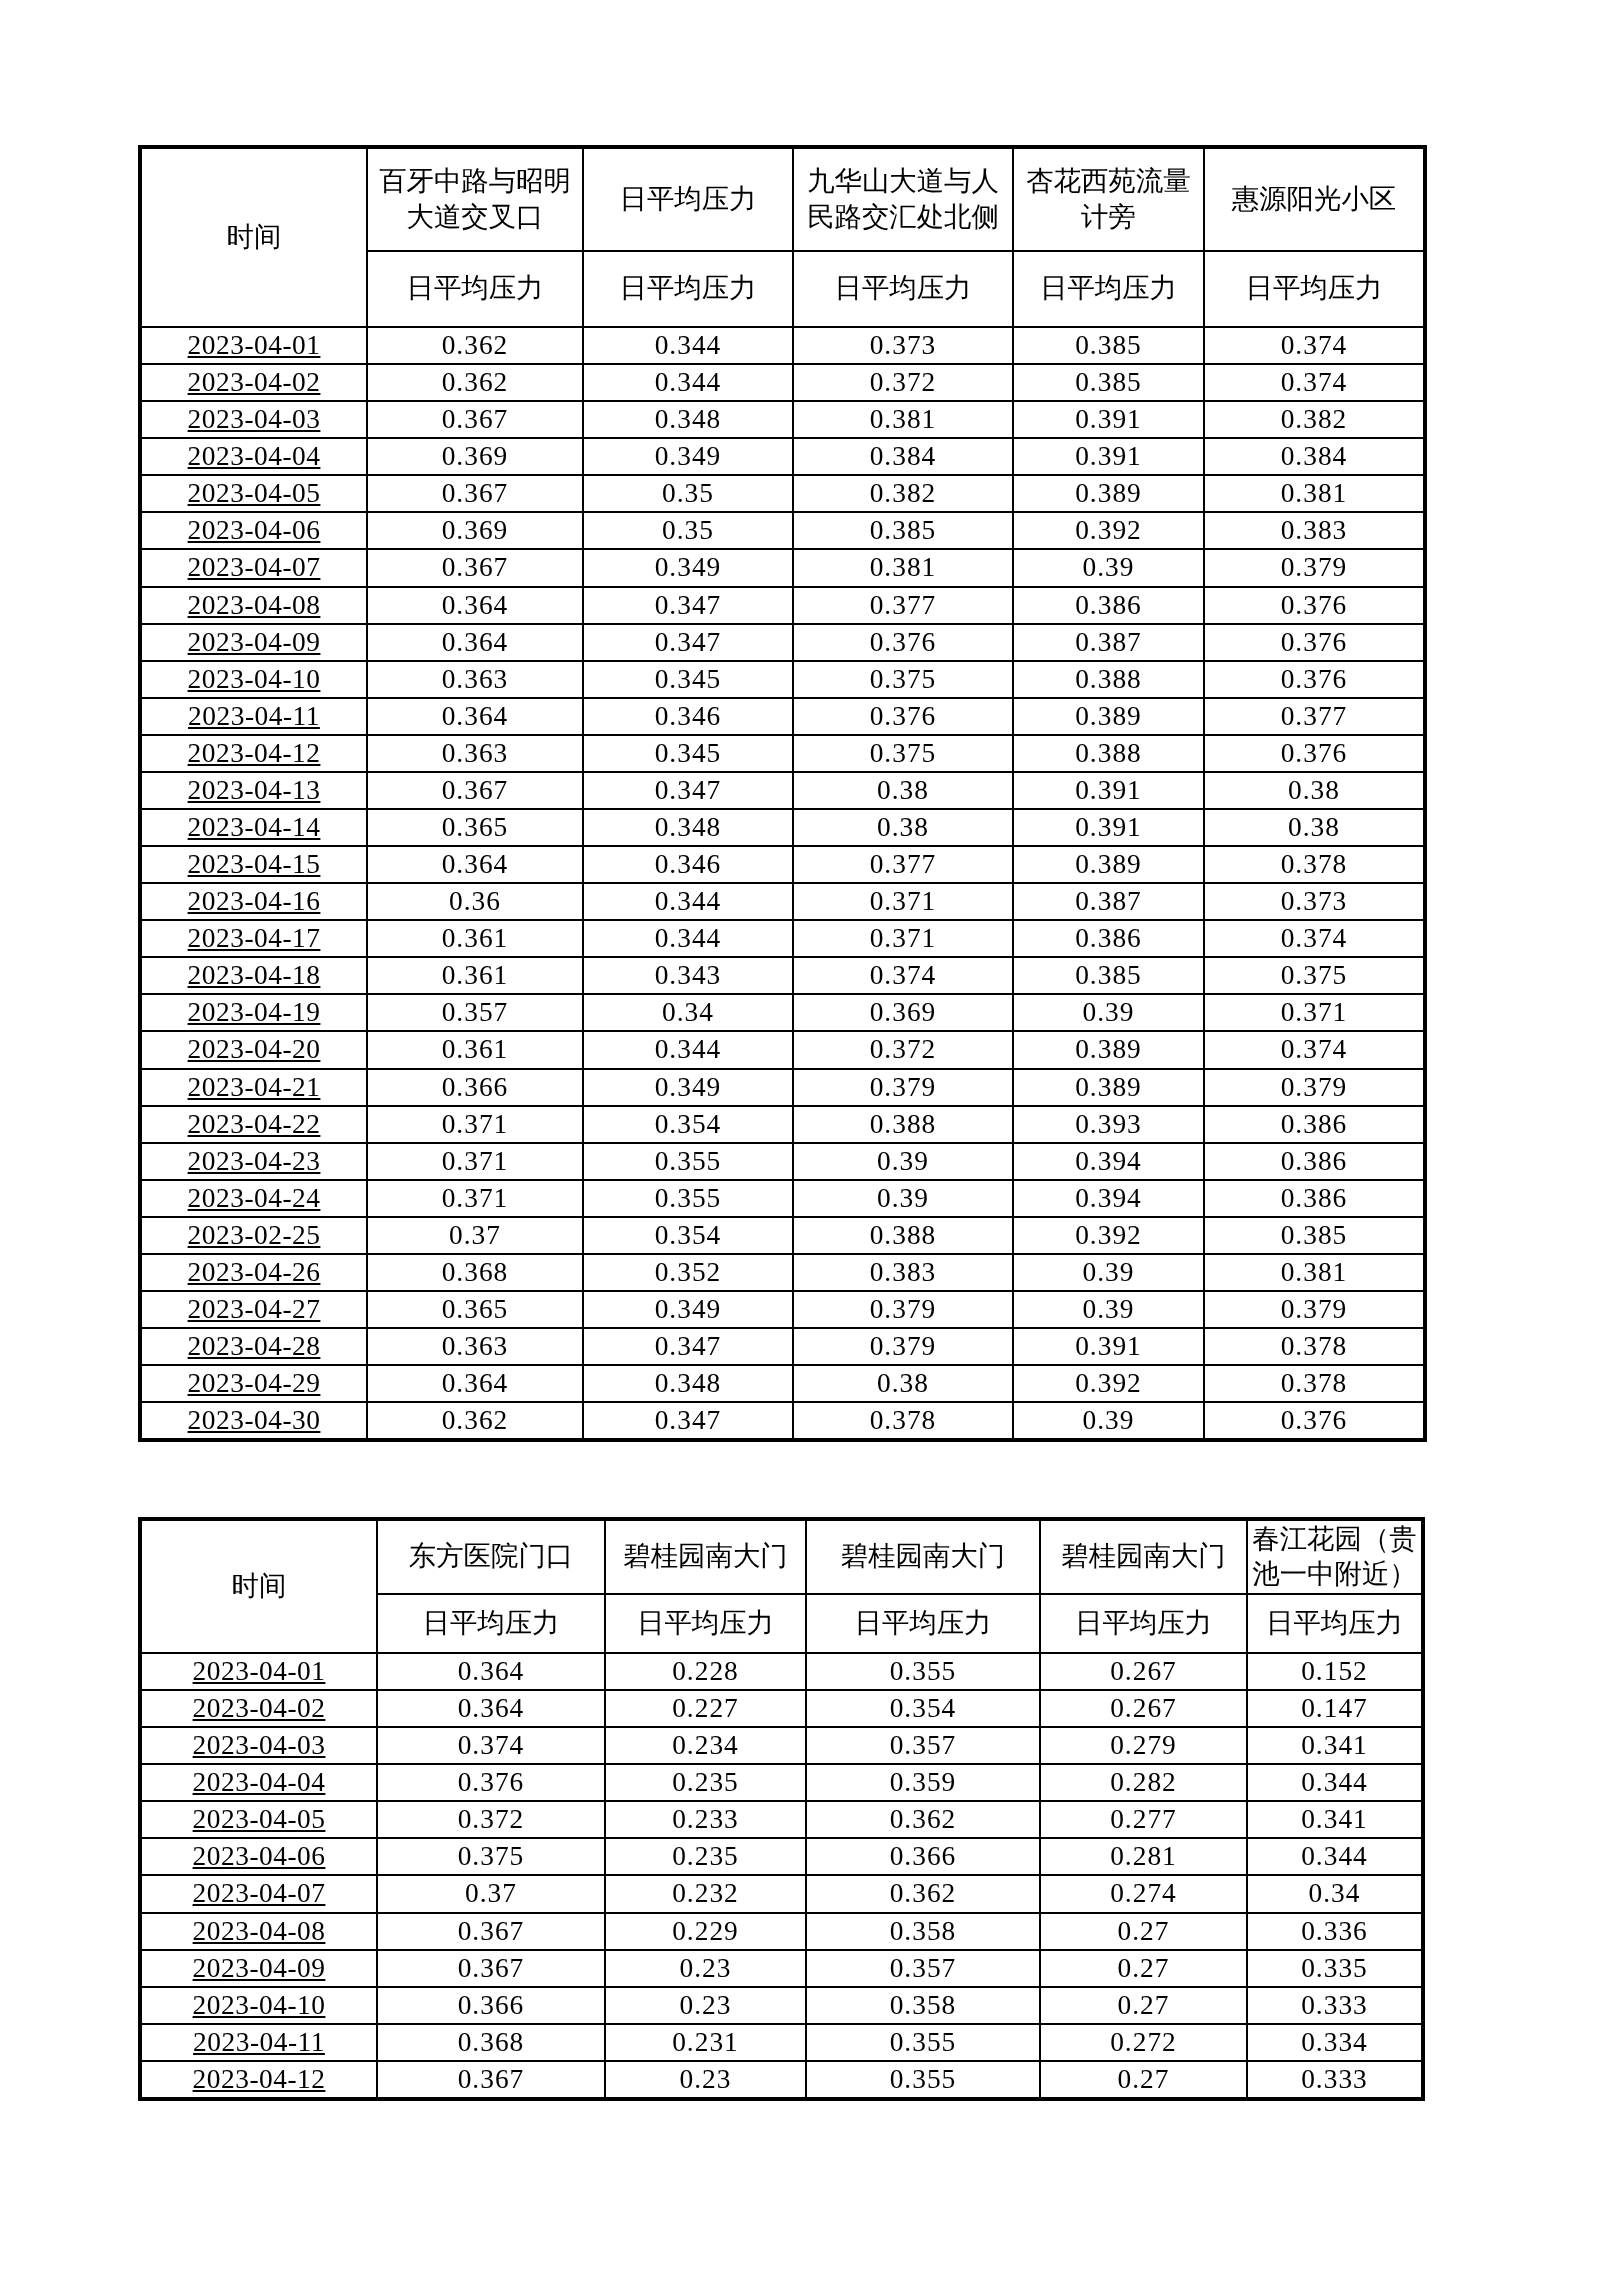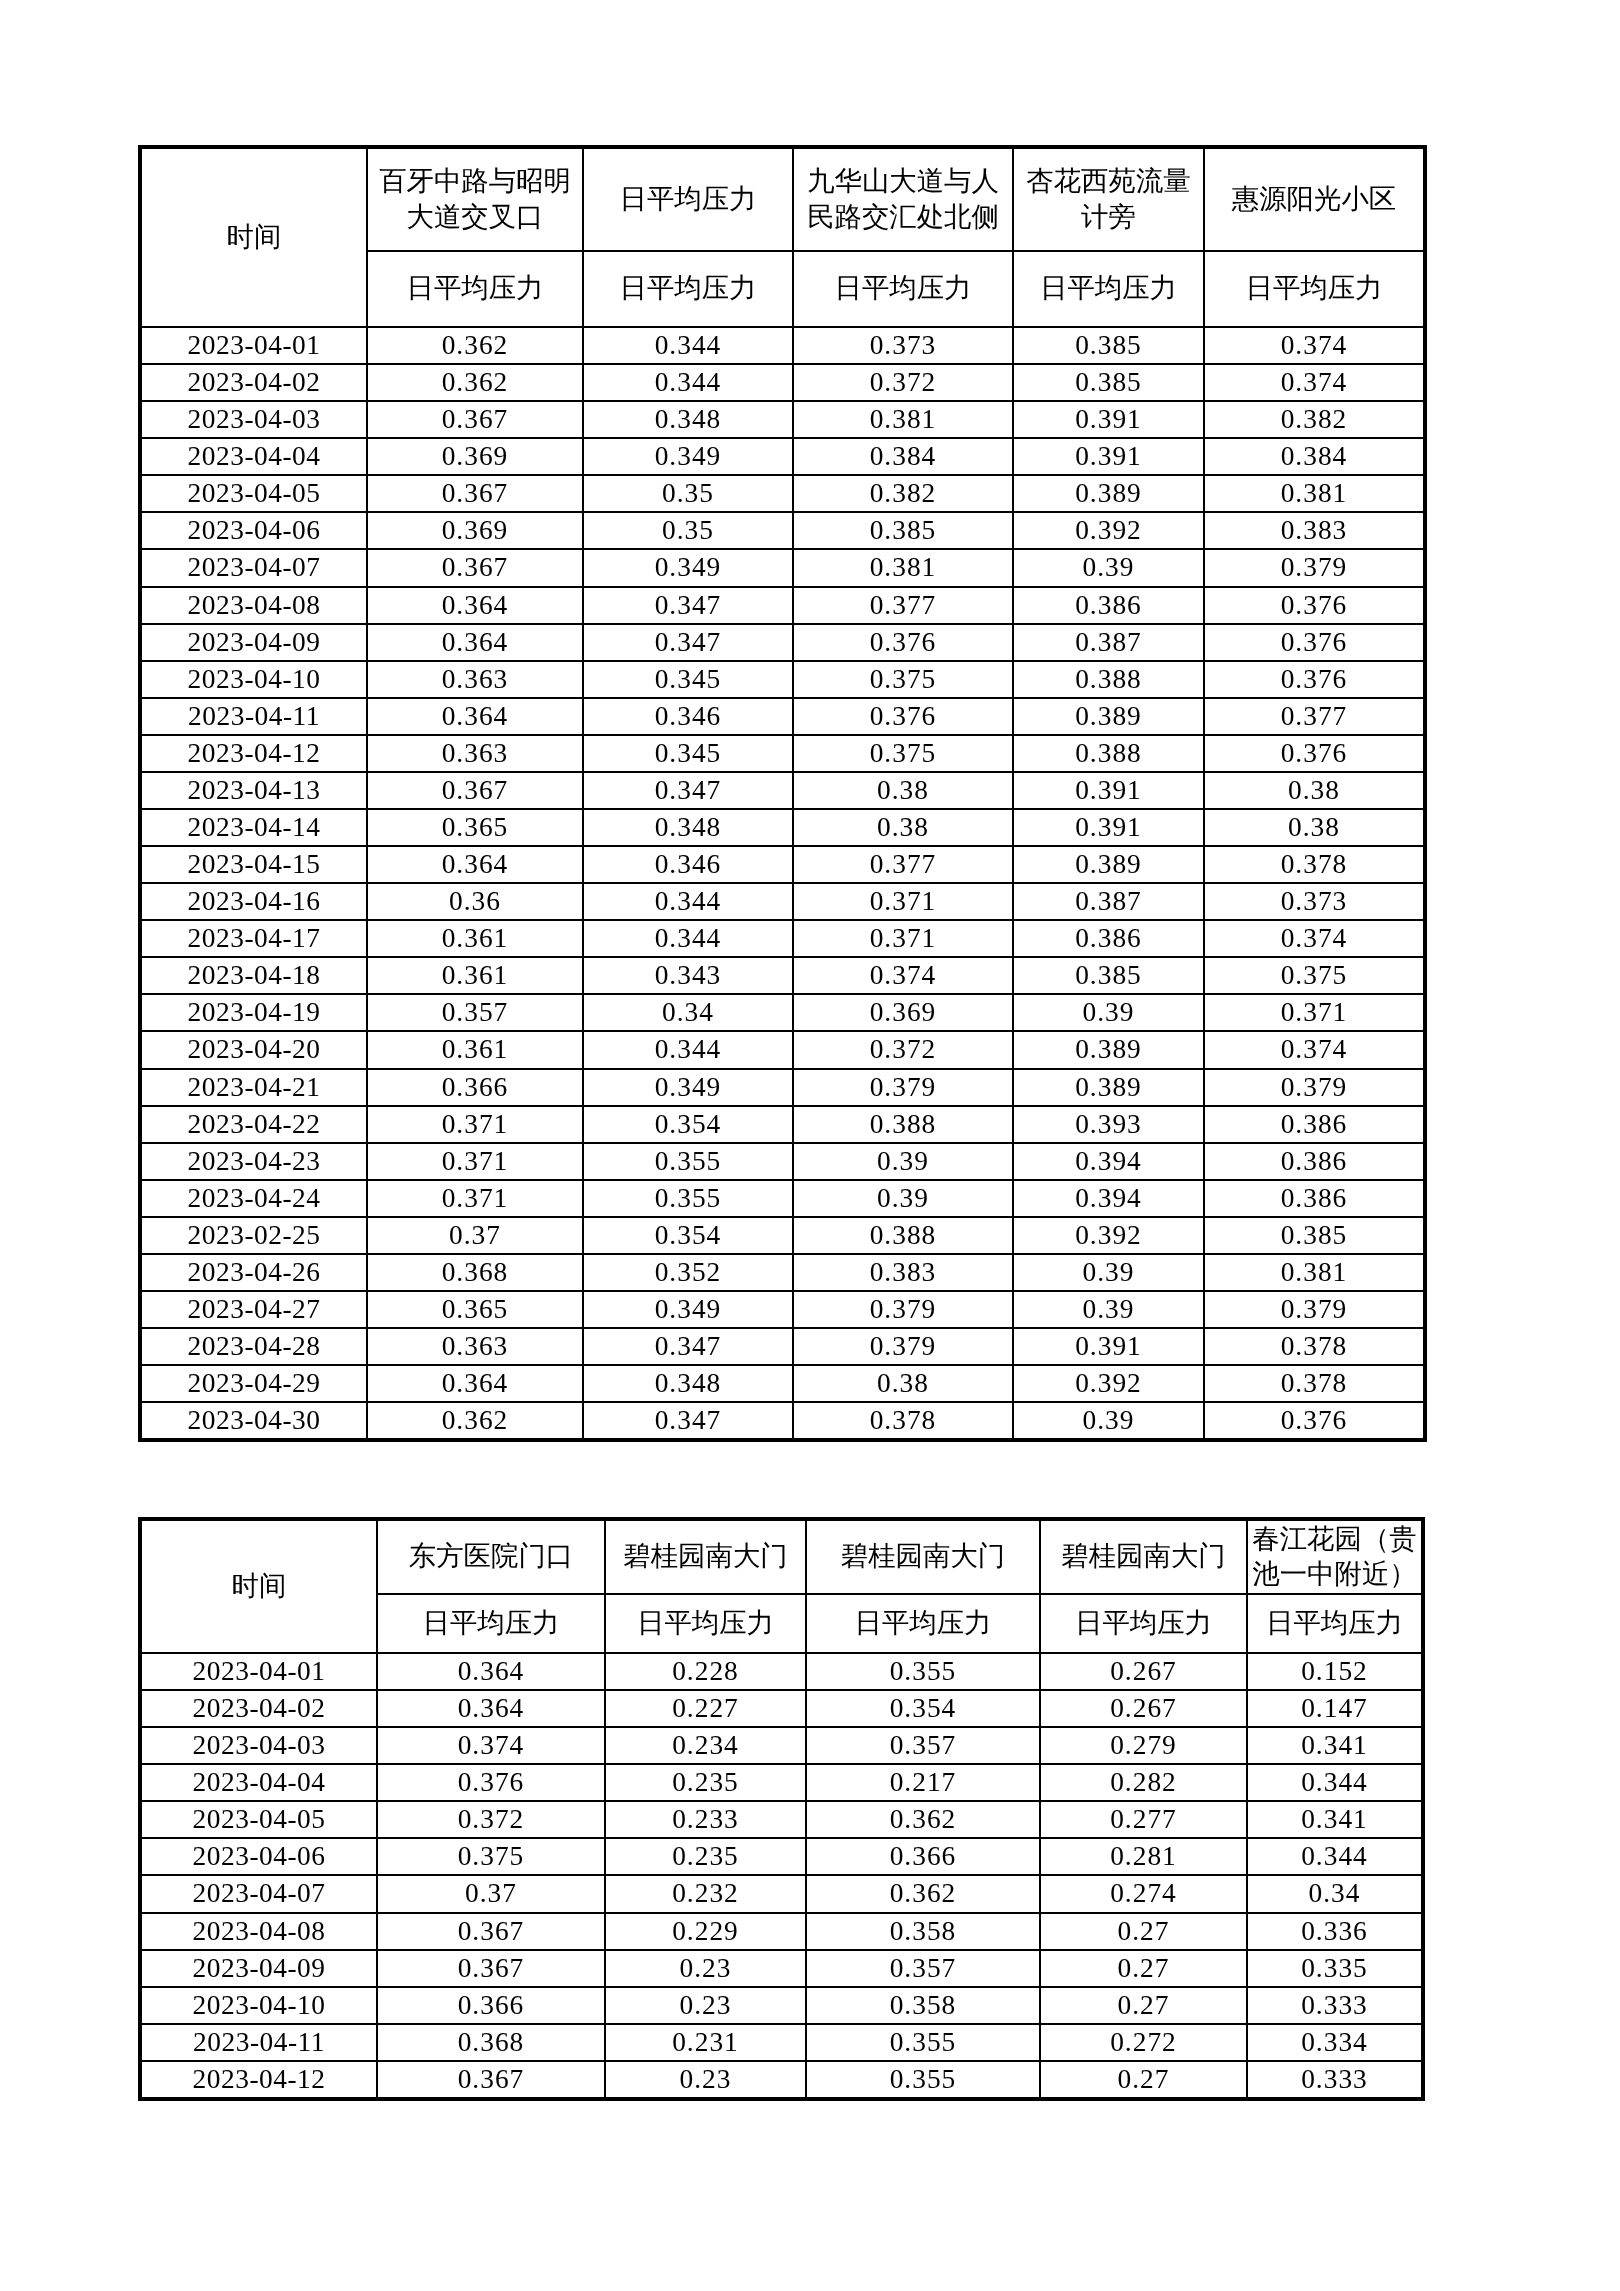--- a/index.html
+++ b/index.html
@@ -34,21 +34,21 @@
     overflow: hidden;
   }
   table.data-table { border: 4.9px solid #000000; }
   
   #table1 tr.station-row th { height: 101px; }
   #table1 tr.metric-row th { height: 74px; }
   #table2 tr.station-row th { height: 72px; }
   #table2 tr.metric-row th { height: 57px; }
   
   table.data-table tbody td { height: 35px; }
-  td.date { letter-spacing: 0.5px; }
+  td.date { letter-spacing: 0.5px; text-decoration: underline; }
   td.val { letter-spacing: 1px; }
   th.station { word-break: break-all; }
   
   #table1 col.c0 { width: 227px; }
   #table1 col.c1 { width: 216px; }
   #table1 col.c2 { width: 210px; }
   #table1 col.c3 { width: 220px; }
   #table1 col.c4 { width: 191px; }
   #table1 col.c5 { width: 221px; }
   
@@ -382,21 +382,21 @@
           <td class="val">0.374</td>
           <td class="val">0.234</td>
           <td class="val">0.357</td>
           <td class="val">0.279</td>
           <td class="val">0.341</td>
         </tr>
         <tr>
           <td class="date">2023-04-04</td>
           <td class="val">0.376</td>
           <td class="val">0.235</td>
-          <td class="val">0.217</td>
+          <td class="val">0.359</td>
           <td class="val">0.282</td>
           <td class="val">0.344</td>
         </tr>
         <tr>
           <td class="date">2023-04-05</td>
           <td class="val">0.372</td>
           <td class="val">0.233</td>
           <td class="val">0.362</td>
           <td class="val">0.277</td>
           <td class="val">0.341</td>

